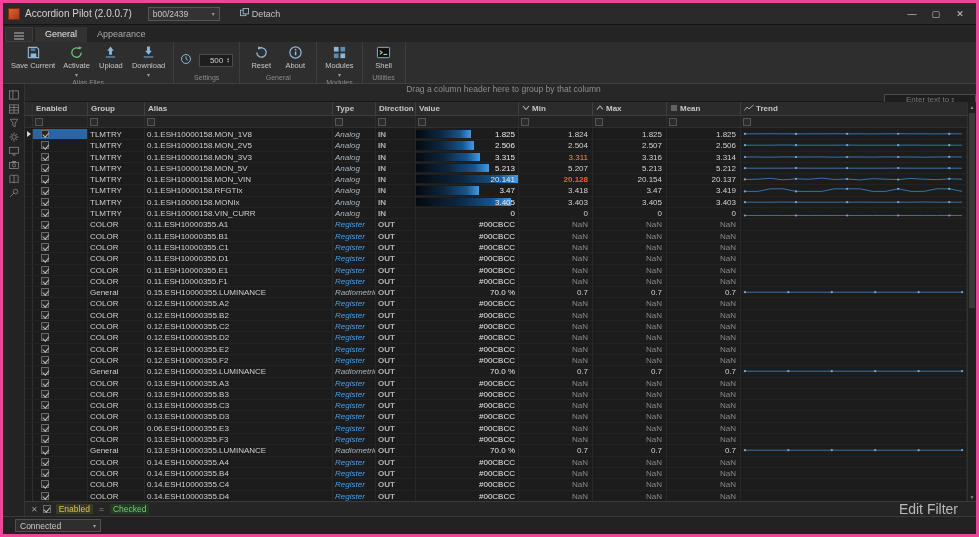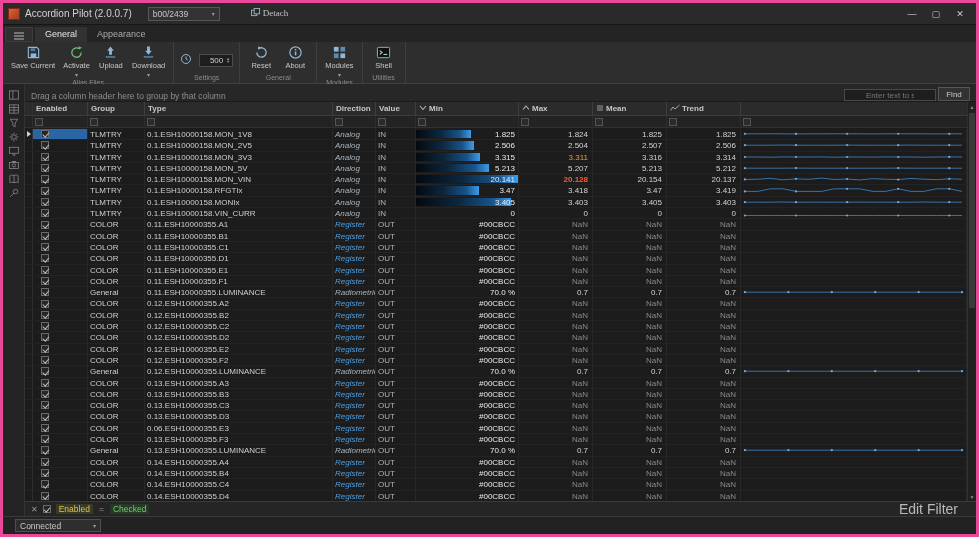--- a/index.html
+++ b/index.html
@@ -5,21 +5,21 @@
   html,body{margin:0;padding:0;}
   body{width:979px;height:537px;overflow:hidden;background:#0a0a0a;font-family:"Liberation Sans",sans-serif;}
   #window{position:absolute;top:0;left:0;width:979px;height:537px;background:#f0abfc;border:3px solid #ec4899;box-sizing:border-box;overflow:hidden;}
 
   
   #titlebar{position:absolute;top:0;left:0;right:0;height:22px;background:#2a2a2a;border-bottom:1px solid #151515;display:flex;align-items:center;box-sizing:border-box;}
   .app-logo{width:12px;height:12px;margin:0 5px 0 5px;border-radius:2px;background:linear-gradient(135deg,#e06a35,#a33214);box-shadow:inset 0 0 0 1px #7d2a10;}
   #title-text{font-size:10px;color:#d2d2d2;}
   .title-combo{margin-left:16px;width:72px;height:14px;background:#333;border:1px solid #565656;display:flex;align-items:center;justify-content:space-between;padding:0 4px;box-sizing:border-box;font-size:8.5px;color:#c7c7c7;}
   .caret{font-size:6px;color:#9a9a9a;}
-  .detach{margin-left:31px;display:flex;gap:3px;font-size:9px;color:#c3c3c3;font-family:Liberation Serif, serif;}
+  .detach{margin-left:20px;display:flex;align-items:center;gap:3px;font-size:9px;color:#c3c3c3;}
   #winbtns{margin-left:auto;display:flex;align-items:center;gap:4px;padding-right:6px;}
   .winbtn{width:20px;height:15px;display:flex;align-items:center;justify-content:center;font-size:9px;color:#c9c9c9;}
 
   
   #tabrow{position:absolute;top:22px;left:0;right:0;height:17px;background:#242424;display:flex;align-items:flex-end;box-sizing:border-box;}
   #appmenu{width:28px;height:15px;margin:0 2px 0 2px;background:#2f2f2f;border:1px solid #3d3d3d;display:flex;align-items:center;justify-content:center;box-sizing:border-box;}
   .rtab{padding:2px 10px 3px;font-size:9px;color:#a9a9a9;}
   .rtab.active{background:#323232;color:#e5e5e5;}
 
   
@@ -36,42 +36,42 @@
   .spinbox{width:34px;height:13px;background:#1e1e1e;border:1px solid #4b4b4b;display:flex;align-items:center;box-sizing:border-box;}
   .spinval{flex:1;text-align:right;font-size:8px;color:#cfcfcf;padding-right:1px;}
   .spinarrows{display:flex;flex-direction:column;width:8px;}
   .spinarrows span{font-size:4.5px;line-height:3.5px;color:#9a9a9a;text-align:center;}
 
   
   #sidestrip{position:absolute;left:0;top:81px;bottom:18px;width:22px;background:#232323;border-right:1px solid #333;box-sizing:border-box;display:flex;flex-direction:column;align-items:center;padding-top:5px;}
   .sbtn{width:18px;height:13px;display:flex;align-items:center;justify-content:center;margin-bottom:1px;}
 
   
-  #groupbar{position:absolute;left:22px;right:0;top:81px;height:18px;background:#272727;border-bottom:1px solid #191919;display:flex;align-items:flex-end;box-sizing:border-box;}
+  #groupbar{position:absolute;left:22px;right:0;top:81px;height:18px;background:#272727;border-bottom:1px solid #191919;display:flex;align-items:center;box-sizing:border-box;flex-direction:column;}
   #group-hint{font-size:8.5px;color:#8d8d8d;padding-left:6px;}
   #search-input{margin-left:auto;width:92px;height:12px;background:#1e1e1e;border:1px solid #4a4a4a;color:#bbb;font-size:8px;padding:0 21px;box-sizing:border-box;font-family:"Liberation Sans",sans-serif;}
   #search-input::placeholder{color:#777;}
   #find-btn{width:32px;height:14px;margin:0 6px 0 2px;background:#323232;border:1px solid #555;color:#c9c9c9;font-size:8px;display:flex;align-items:center;justify-content:center;box-sizing:border-box;}
 
   
   #table{position:absolute;left:22px;right:0;top:99px;bottom:33px;background:#1c1c1c;box-sizing:border-box;}
   .grid-row{display:grid;grid-template-columns:8px 55px 57px 188px 43px 40px 103px 74px 74px 74px minmax(0,1fr);width:100%;box-sizing:border-box;}
   #thead{height:14px;background:#2b2b2b;border-bottom:1px solid #3c3c3c;margin-right:9px;}
   .hcell{font-size:8px;font-weight:bold;color:#c6c6c6;border-right:1px solid #3f3f3f;display:flex;align-items:center;gap:2px;padding:0 3px;box-sizing:border-box;overflow:hidden;white-space:nowrap;}
   #tfilter{height:12px;background:#232323;border-bottom:1px solid #303030;margin-right:9px;}
   .fcell{border-right:1px solid #2c2c2c;display:flex;align-items:center;padding:0 2px;box-sizing:border-box;}
   .fbox{width:6px;height:6px;border:1px solid #555;background:#2b2b2b;}
   #tbody{position:absolute;top:27px;left:0;right:9px;bottom:0;overflow:hidden;}
   .trow{height:11.3px;border-bottom:1px solid #232323;}
   .cell{padding:0 2px;line-height:11.3px;font-size:8px;color:#cfcfcf;border-right:1px solid #282828;overflow:hidden;white-space:nowrap;box-sizing:border-box;position:relative;}
   .cell.num{text-align:right;padding-right:4px;color:#d2d2d2;}
   .cell.dim{color:#8a8a8a;}
   .cell.warn{color:var(--min-warn,#e09a3e);}
   .cell.alarm{color:var(--min-alarm,#ff5a2d);font-weight:bold;}
-  .cell.dir{color:#b3b3b3;}
+  .cell.dir{color:#b3b3b3;font-weight:bold;}
   .t-analog,.t-radiometric{font-style:italic;color:#a9b4bd;}
   .t-register{font-style:italic;color:var(--register-type,#4f9fe0);}
   .ind{padding:0;border-right:1px solid #303030;display:flex;align-items:center;justify-content:center;}
   .seltri{width:0;height:0;border-left:4px solid #d0d0d0;border-top:3px solid transparent;border-bottom:3px solid transparent;}
   .en{display:flex;align-items:center;padding-left:8px;}
   .en.selcell{background:var(--selection,#2a66a5);}
   .cb{width:8px;height:8px;border:1px solid #6a6a6a;background:#262626;position:relative;display:inline-block;box-sizing:border-box;}
   .cb.checked::after{content:"";position:absolute;left:1.5px;top:0.2px;width:2.6px;height:4.6px;border-right:1.2px solid #bdbdbd;border-bottom:1.2px solid #bdbdbd;transform:rotate(40deg);}
   .val .vbar{position:absolute;left:0;top:1px;bottom:1px;background:linear-gradient(90deg,#04090f 0%,#0d2740 45%,#17548c 80%,var(--bar-gradient-end,#3f9be8) 100%);}
   .val .vnum{position:absolute;right:3px;top:0;line-height:11.3px;color:#e9e9e9;}
@@ -321,20 +321,23 @@
   <div id="table">
     <div id="thead" class="grid-row">
         <div class="hcell ind"></div>
         <div class="hcell">
           <span>Enabled</span>
         </div>
         <div class="hcell">
           <span>Group</span>
         </div>
         <div class="hcell">
+          <span>Alias</span>
+        </div>
+        <div class="hcell">
           <span>Type</span>
         </div>
         <div class="hcell">
           <span>Direction</span>
         </div>
         <div class="hcell">
           <span>Value</span>
         </div>
         <div class="hcell">
           <span class="icon"><svg width="8" height="7" viewBox="0 0 8 7">
@@ -713,21 +716,21 @@
           <div class="cell num dim">NaN</div>
           <div class="cell num dim">NaN</div>
           <div class="cell trend"></div>
         </div>
         <div class="grid-row trow">
           <div class="cell ind"></div>
           <div class="cell en">
             <span class="cb checked"></span>
           </div>
           <div class="cell ">General</div>
-          <div class="cell ">0.11.ESH10000355.LUMINANCE</div>
+          <div class="cell ">0.15.ESH10000355.LUMINANCE</div>
           <div class="cell type t-radiometric">Radiometric</div>
           <div class="cell dir">OUT</div>
           <div class="cell val">
             <span class="vnum">70.0 %</span>
           </div>
           <div class="cell num">0.7</div>
           <div class="cell num">0.7</div>
           <div class="cell num">0.7</div>
           <div class="cell trend">
             <svg viewBox="0 0 230 11.3" preserveAspectRatio="none" class="sparksvg">

